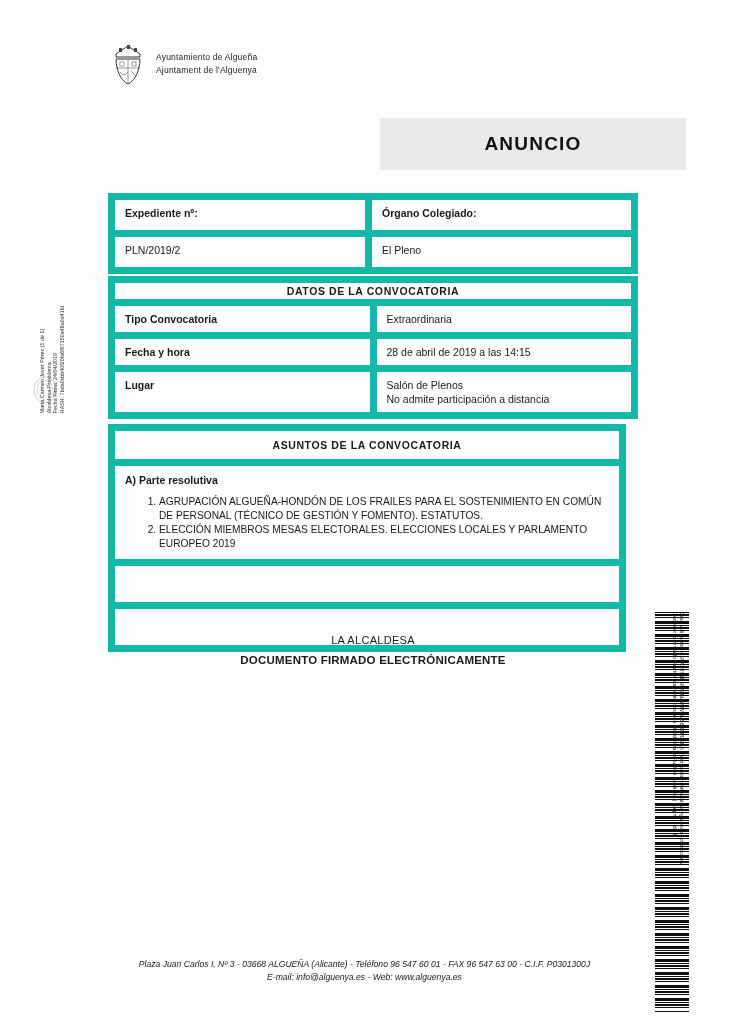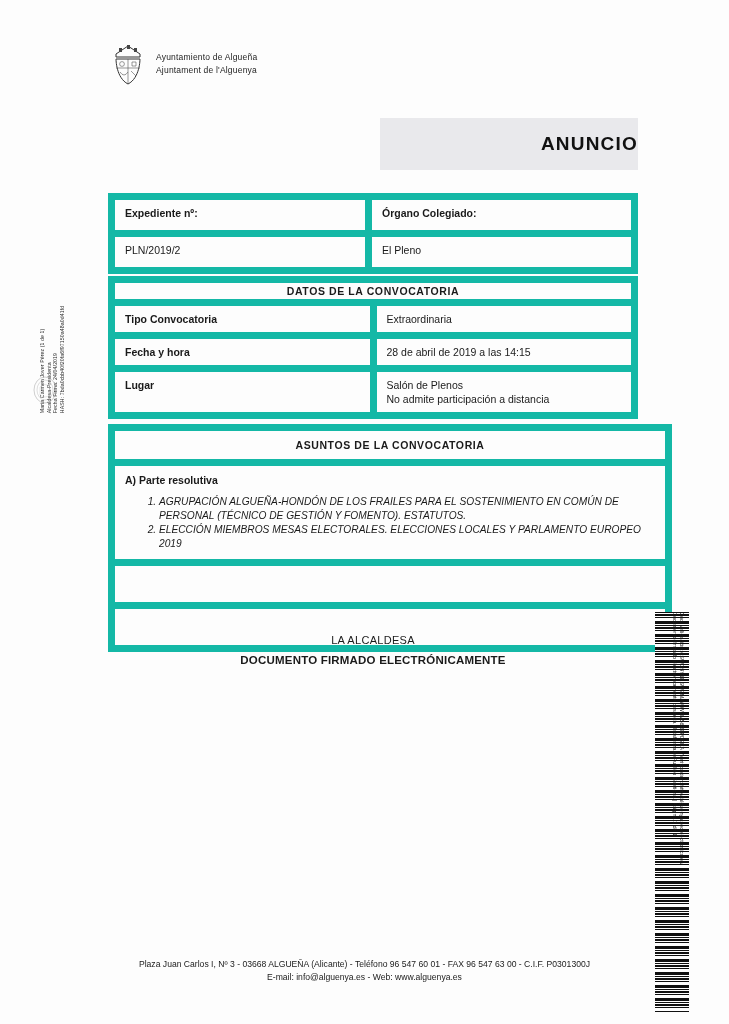--- a/index.html
+++ b/index.html
@@ -71,26 +71,26 @@
     line-height: 13px;
     color: #1d1d1d;
     letter-spacing: 0.2px;
   }
 
   
   .anuncio-band {
     position: absolute;
     left: 380px;
     top: 118px;
-    width: 258px;
+    width: 306px;
     height: 52px;
     background: #e9e9ec;
     display: flex;
     align-items: center;
-    justify-content: flex-end;
+    justify-content: center;
   }
   .anuncio-band .txt {
     font-size: 19px;
     font-weight: bold;
     letter-spacing: 1.2px;
     color: #111;
   }
 
   
   .tbl {
@@ -118,35 +118,35 @@
     font-size: 10.5px;
     padding: 1px 10px;
   }
 
   #expediente-table { left: 108px; top: 193px; width: 530px; }
   #expediente-table td { height: 18px; }
 
   #convocatoria-table { left: 108px; top: 276px; width: 530px; }
   #convocatoria-table td.label { width: 190px; margin-left: 12px; }
 
-  #asuntos-table { left: 108px; top: 424px; width: 564px; }
+  #asuntos-table { left: 108px; top: 424px; width: 518px; }
   #asuntos-table td { padding: 7px 10px; }
 
   .parte-title {
     font-weight: bold;
     font-size: 10.5px;
     margin: 0 0 8px 0;
   }
   ol.asuntos {
     margin: 2px 0 2px 0;
     padding-left: 34px;
     font-size: 10.2px;
     line-height: 13.6px;
   }
-  ol.asuntos li { margin-bottom: 1px; font-style: italic; }
+  ol.asuntos li { margin-bottom: 1px; }
   .blank-row { height: 22px; }
 
   
   .alcaldesa {
     position: absolute;
     left: 108px;
     top: 634px;
     width: 530px;
     text-align: center;
     font-size: 11px;
@@ -208,20 +208,21 @@
   
   .footer {
     position: absolute;
     left: 0;
     right: 0;
     top: 958px;
     text-align: center;
     font-size: 8.6px;
     line-height: 13px;
     color: #1a1a1a;
+    font-style: italic;
   }
 </style>
 </head>
 <body>
 
 <div class="page">
 
   <div class="sig-strip">
     <div class="sig-text">
       <span class="sig-line">Maria Carmen Jover Pérez (1 de 1)</span>

